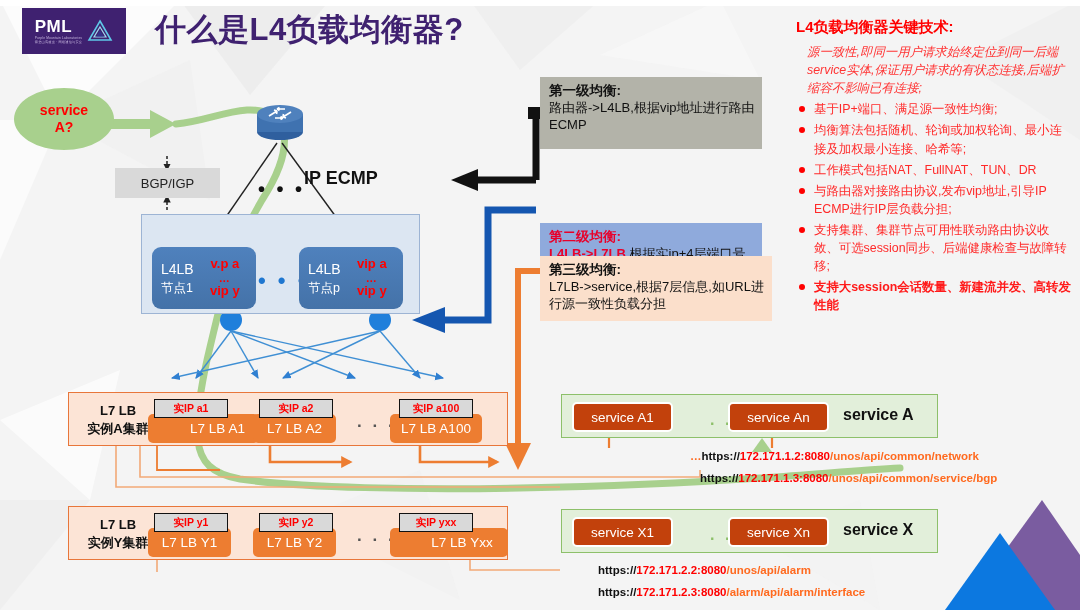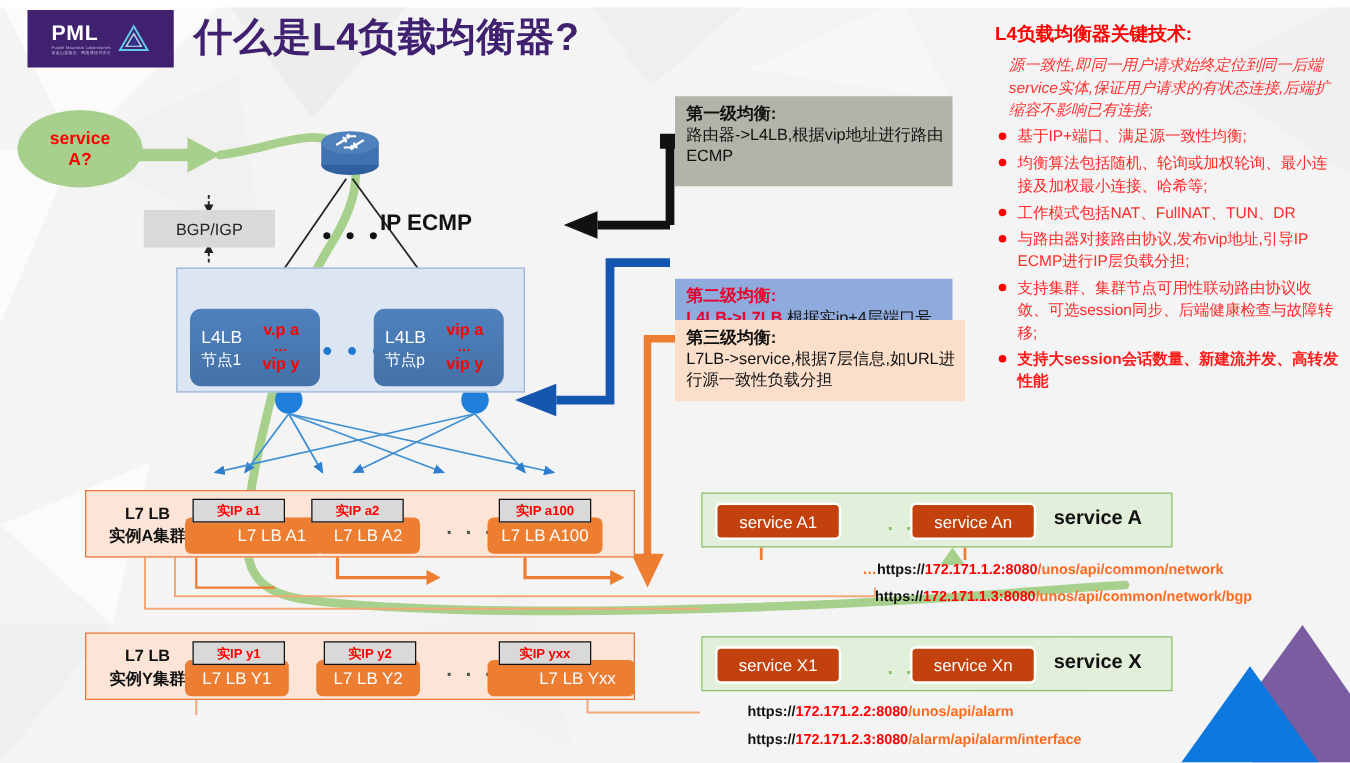--- a/index.html
+++ b/index.html
@@ -8,21 +8,21 @@
     font-family:"Liberation Sans","DejaVu Sans",sans-serif;
     background:#f4f4f4;
   }
   .slide{position:absolute;inset:0;overflow:hidden;}
 
   
   .bgpoly{position:absolute;pointer-events:none;}
 
   
   .logo-box{
-    position:absolute;left:22px;top:8px;width:117px;height:46px;
+    position:absolute;left:22px;top:8px;width:104px;height:46px;
     background:#3f2170;display:flex;align-items:center;justify-content:center;
   }
   .logo-inner{display:flex;align-items:center;gap:5px;}
   .logo-text{display:flex;flex-direction:column;align-items:flex-start;line-height:1;}
   .logo-pml{color:#fff;font-size:17px;font-weight:bold;letter-spacing:.5px;}
   .logo-sub{color:#c9b9e0;font-size:3.2px;letter-spacing:.2px;margin-top:1.5px;}
   .logo-sub2{color:#c9b9e0;font-size:3.2px;letter-spacing:.2px;margin-top:.5px;}
 
   .slide-title{
     position:absolute;left:155px;top:9px;
@@ -305,21 +305,21 @@
     </div>
   </div>
 
   <div class="l7-cluster a">
     <div class="l7-label" style="white-space: pre-line;">L7 LB
 实例A集群</div>
     <div class="l7-dots" style="left:288px;top:19px;">. . .</div>
   </div>
   <div class="l7-tag" style="left:154px;top:399px;">实IP a1</div>
   <div class="l7-node" style="left:148px;top:414px;padding-left:28px;">L7 LB A1</div>
-  <div class="l7-tag" style="left:249px;top:399px;">实IP a2</div>
+  <div class="l7-tag" style="left:259px;top:399px;">实IP a2</div>
   <div class="l7-node" style="left:253px;top:414px;">L7 LB A2</div>
   <div class="l7-tag" style="left:399px;top:399px;">实IP a100</div>
   <div class="l7-node" style="left:390px;top:414px;width:92px;">L7 LB A100</div>
 
   <div class="l7-cluster y">
     <div class="l7-label" style="white-space: pre-line;">L7 LB
 实例Y集群</div>
     <div class="l7-dots" style="left:288px;top:19px;">. . .</div>
   </div>
   <div class="l7-tag" style="left:154px;top:513px;">实IP y1</div>
@@ -333,21 +333,21 @@
     <div class="svc-dots" style="left:148px;top:16px;">. . .</div>
   </div>
   <div class="svc-node" style="left:572px;top:402px;">service A1</div>
   <div class="svc-node" style="left:728px;top:402px;">service An</div>
   <div class="svc-title" style="left:843px;top:406px;">service A</div>
 
   <div class="url" style="left:690px;top:450px;">
     <span class="lead">…</span><span class="p1">https://</span><span class="ip">172.171.1.2:8080</span><span class="p2">/unos/api/common/network</span>
   </div>
   <div class="url" style="left:700px;top:472px;">
-    <span class="p1">https://</span><span class="ip">172.171.1.3:8080</span><span class="p2">/unos/api/common/network/bgp</span>
+    <span class="p1">https://</span><span class="ip">172.171.1.3:8080</span><span class="p2">/unos/api/common/service/bgp</span>
   </div>
 
   <div class="svc-cluster x">
     <div class="svc-dots" style="left:148px;top:16px;">. . .</div>
   </div>
   <div class="svc-node" style="left:572px;top:517px;">service X1</div>
   <div class="svc-node" style="left:728px;top:517px;">service Xn</div>
   <div class="svc-title" style="left:843px;top:521px;">service X</div>
 
   <div class="url" style="left:598px;top:564px;">

